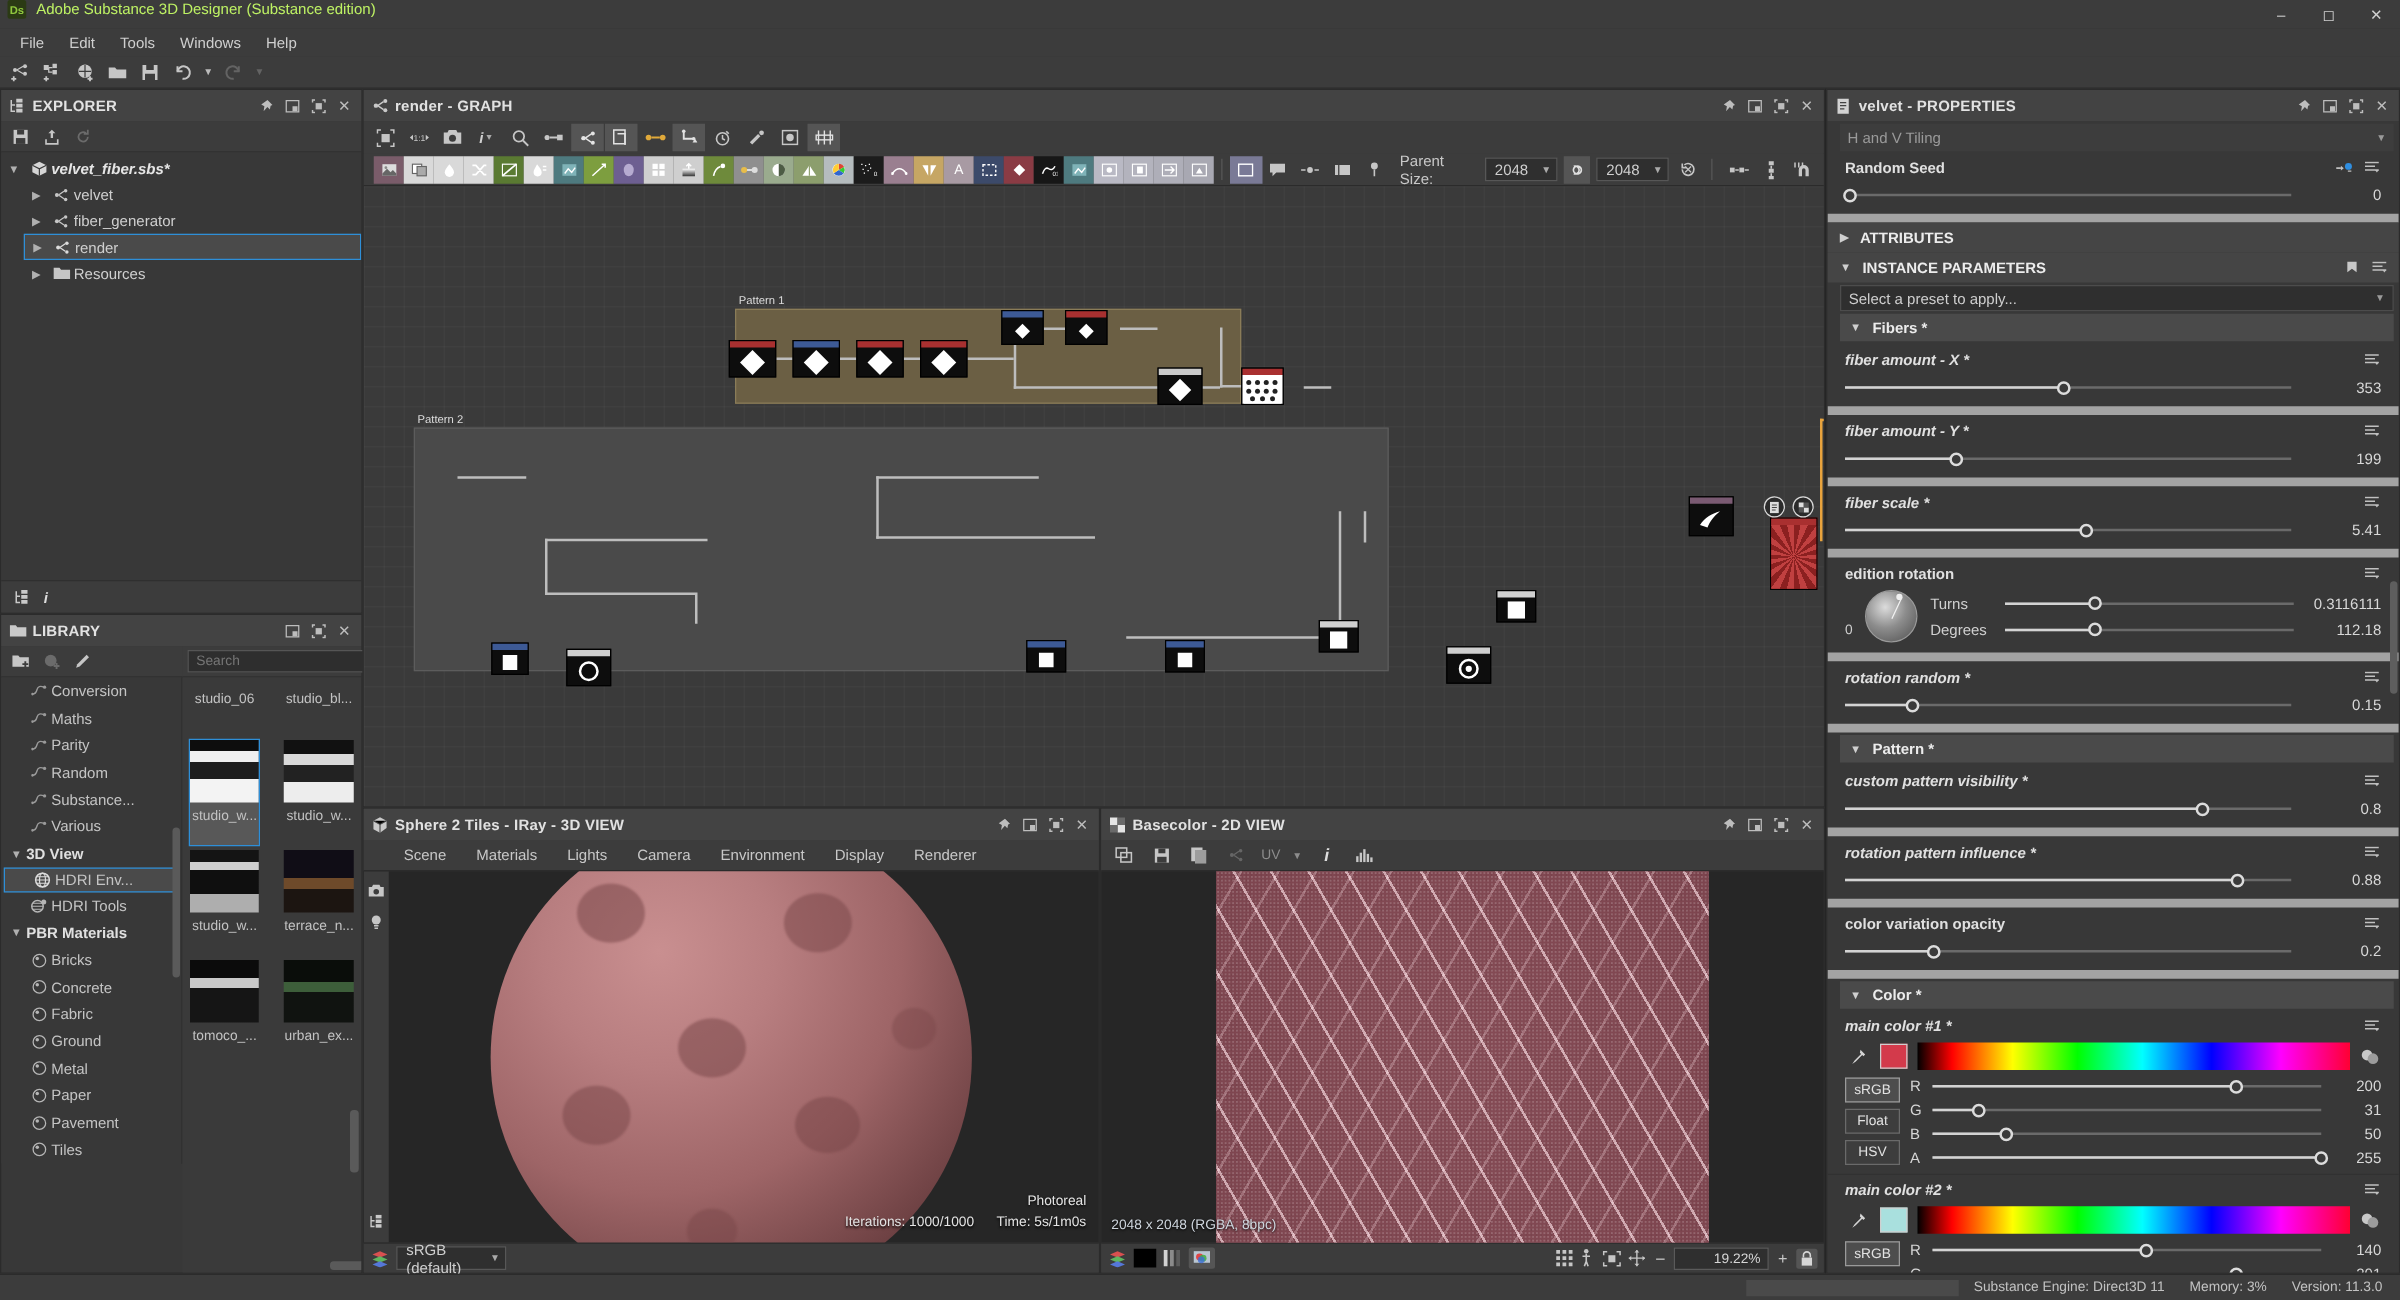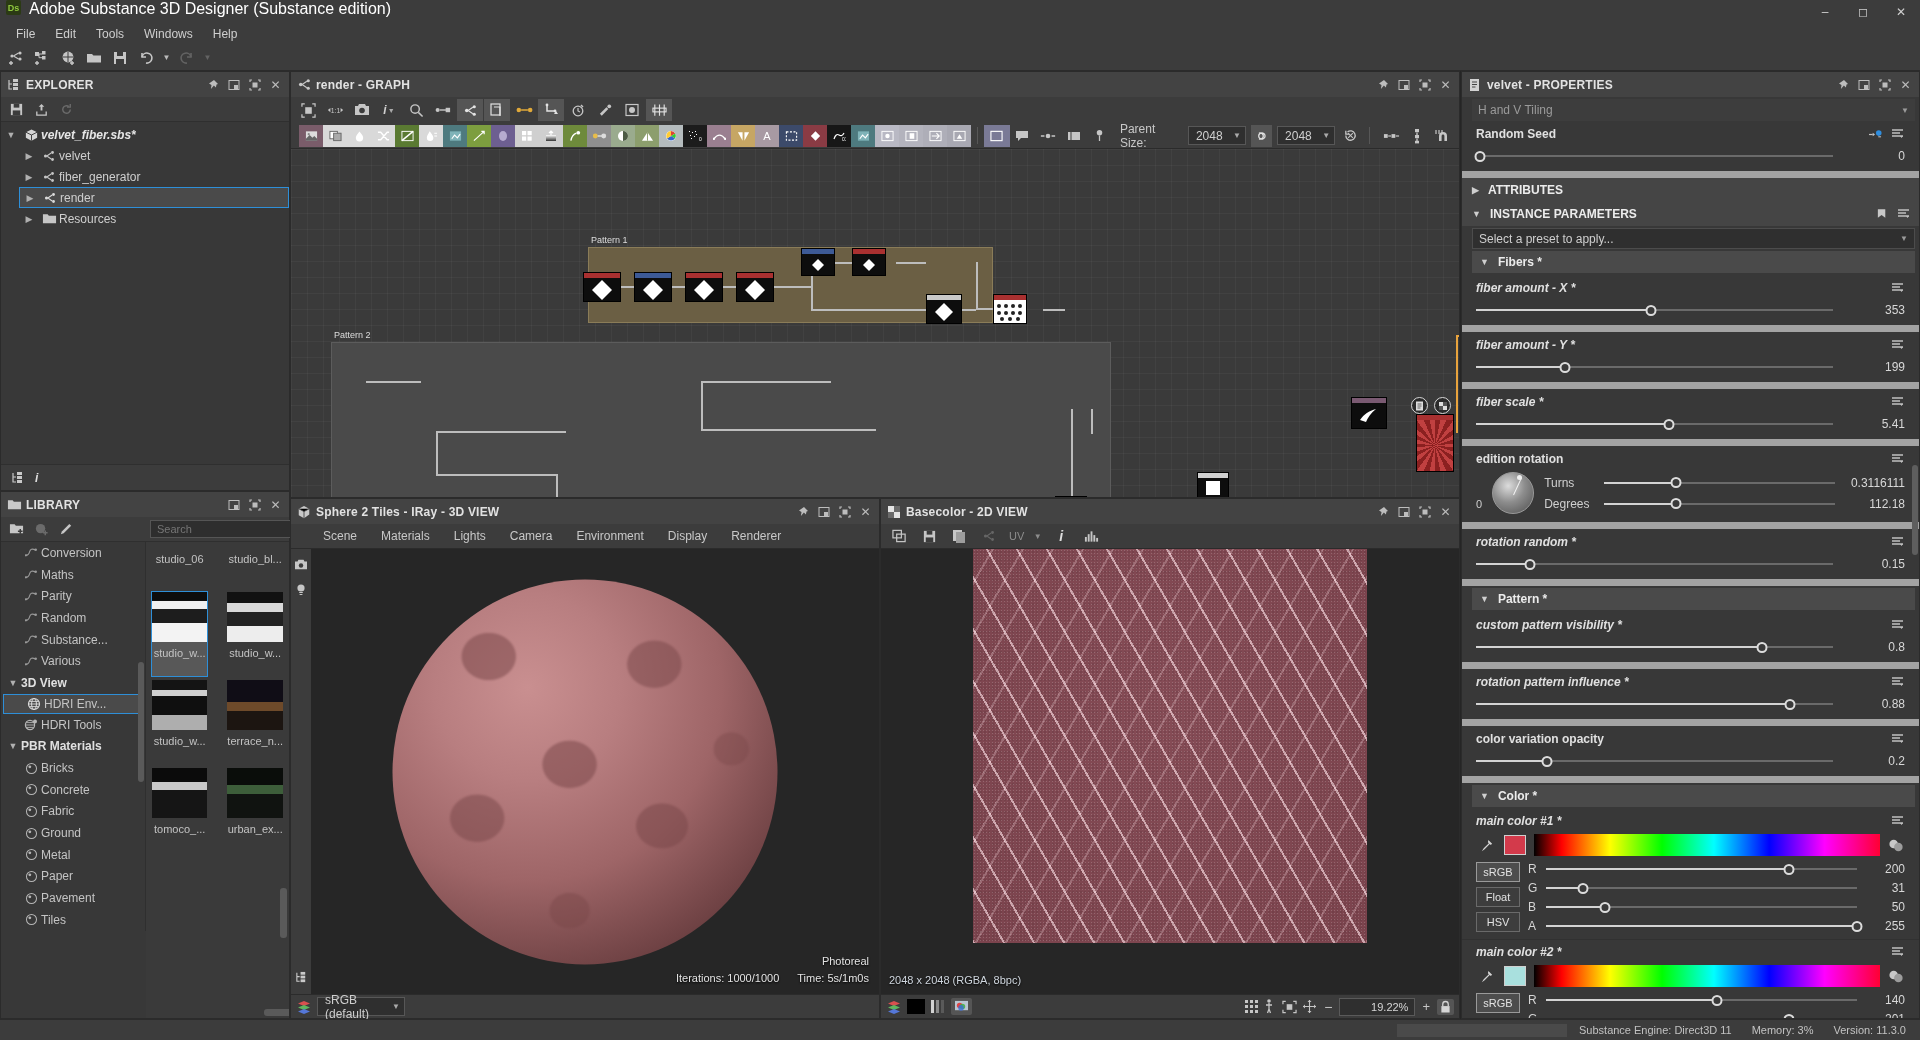--- a/index.html
+++ b/index.html
@@ -10,21 +10,21 @@
     font-size: 12px;
     color: #c8c8c8;
     -webkit-font-smoothing: antialiased;
   }
   .app { position: relative; width: 1920px; height: 1040px; display: flex; flex-direction: column; background:#333333; }
 
   
   .titlebar { height: 23px; background: #3c3c3c; display: flex; align-items: flex-start; padding-left: 6px; flex: none; }
   .ds-logo { width: 15px; height: 15px; background: #2b3a14; color: #8fc73e; font-size: 9px; font-weight: bold;
              display:flex; align-items:center; justify-content:center; border-radius:2px; margin-right:8px; }
-  .title-text { font-size: 16px; color: #ffffff; }
+  .title-text { font-size: 12px; color: #bef264; }
   .win-btns { margin-left: auto; display: flex; height: 100%; }
   .win-btn { width: 38px; height: 23px; display:flex; align-items:center; justify-content:center; color:#d0d0d0; font-size:12px; }
 
   
   .menubar { height: 22px; background: #3c3c3c; display:flex; align-items:center; padding-left: 6px; flex:none; }
   .menu-item { padding: 2px 10px; font-size: 12px; color:#cfcfcf; }
 
   
   .maintoolbar { height: 26px; background: #3c3c3c; display:flex; align-items:center; padding-left: 4px; gap:2px; flex:none;
                  border-bottom: 1px solid #2b2b2b; }
@@ -77,21 +77,21 @@
   .lib-search { flex:1; height:18px; background:#2e2e2e; border:1px solid #555; color:#9a9a9a; font-size:11px; padding:0 6px; }
   .grid-inner { display:grid; grid-template-columns:1fr 1fr; gap:4px 20px; padding:6px; }
   .lib-cell { height:84px; display:flex; flex-direction:column; align-items:center; }
   .lib-cell .thumb { width:100%; height:50px; background:#111; }
   .lib-cell .cap { font-size:11px; color:#c3c3c3; margin-top:5px; white-space:nowrap; overflow:hidden; }
   .lib-cell.sel { background:#585858; outline:1px solid #2e8fd8; }
   .lib-hscroll { position:absolute; bottom:2px; left:118px; width:120px; height:7px; background:#5a5a5a; border-radius:3px; }
   .lib-vscroll { position:absolute; right:2px; bottom:80px; width:7px; height:50px; background:#5a5a5a; border-radius:3px; }
 
   
-  .graph-panel { height: 427px; flex:none; }
+  .graph-panel { height: 575px; flex:none; }
   .graph-tb1 { height:26px; background:#3c3c3c; display:flex; align-items:center; padding:0 4px; gap:1px; flex:none; }
   .gtb-btn { width:26px; height:22px; display:flex; align-items:center; justify-content:center; color:#c6c6c6; position:relative;}
   .gtb-btn.on { background:#555; }
   .graph-tb2 { height:26px; background:#3c3c3c; display:flex; align-items:center; padding:0 4px; gap:0; flex:none;
                border-bottom:1px solid #2b2b2b; }
   .nodebtn { width:24px; height:22px; display:flex; align-items:center; justify-content:center; font-size:10px; color:#fff; }
   .psize { display:flex; align-items:center; gap:5px; margin-left:8px; }
   .psize-label { font-size:12px; color:#c8c8c8; }
   .combo { height:19px; background:#2f2f2f; border:1px solid #575757; display:flex; align-items:center;
            padding:0 4px 0 7px; color:#cfcfcf; font-size:12px; min-width:58px; justify-content:space-between; gap:6px; }

